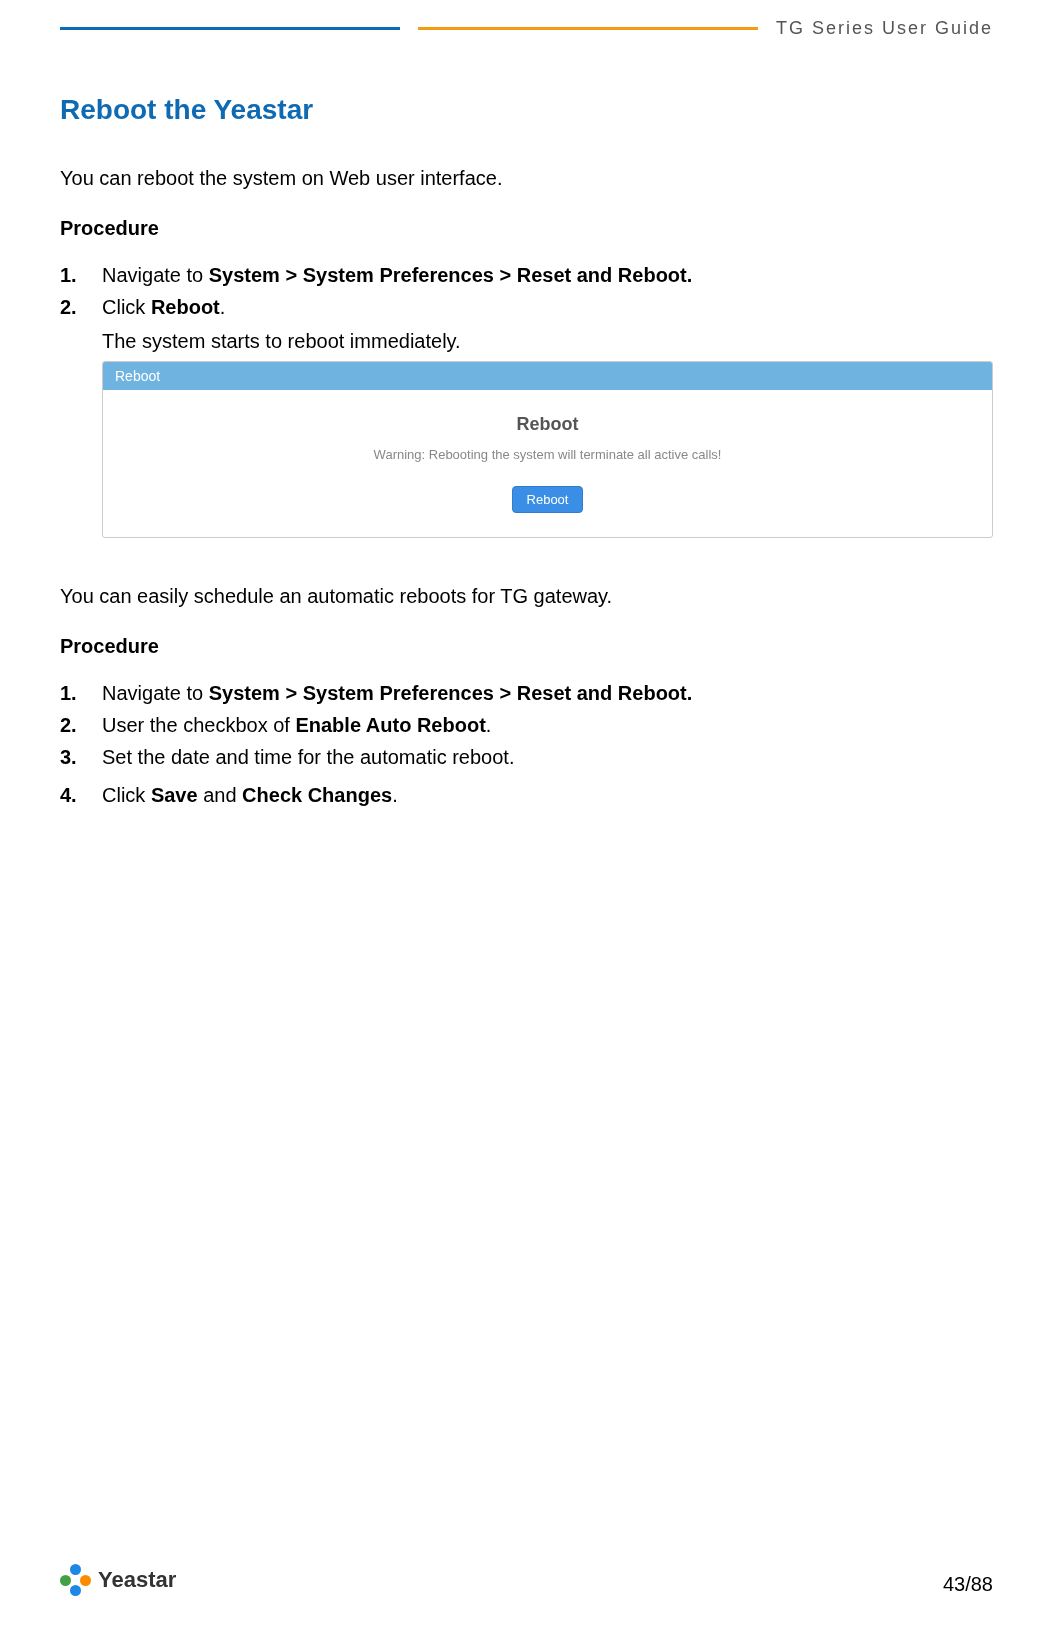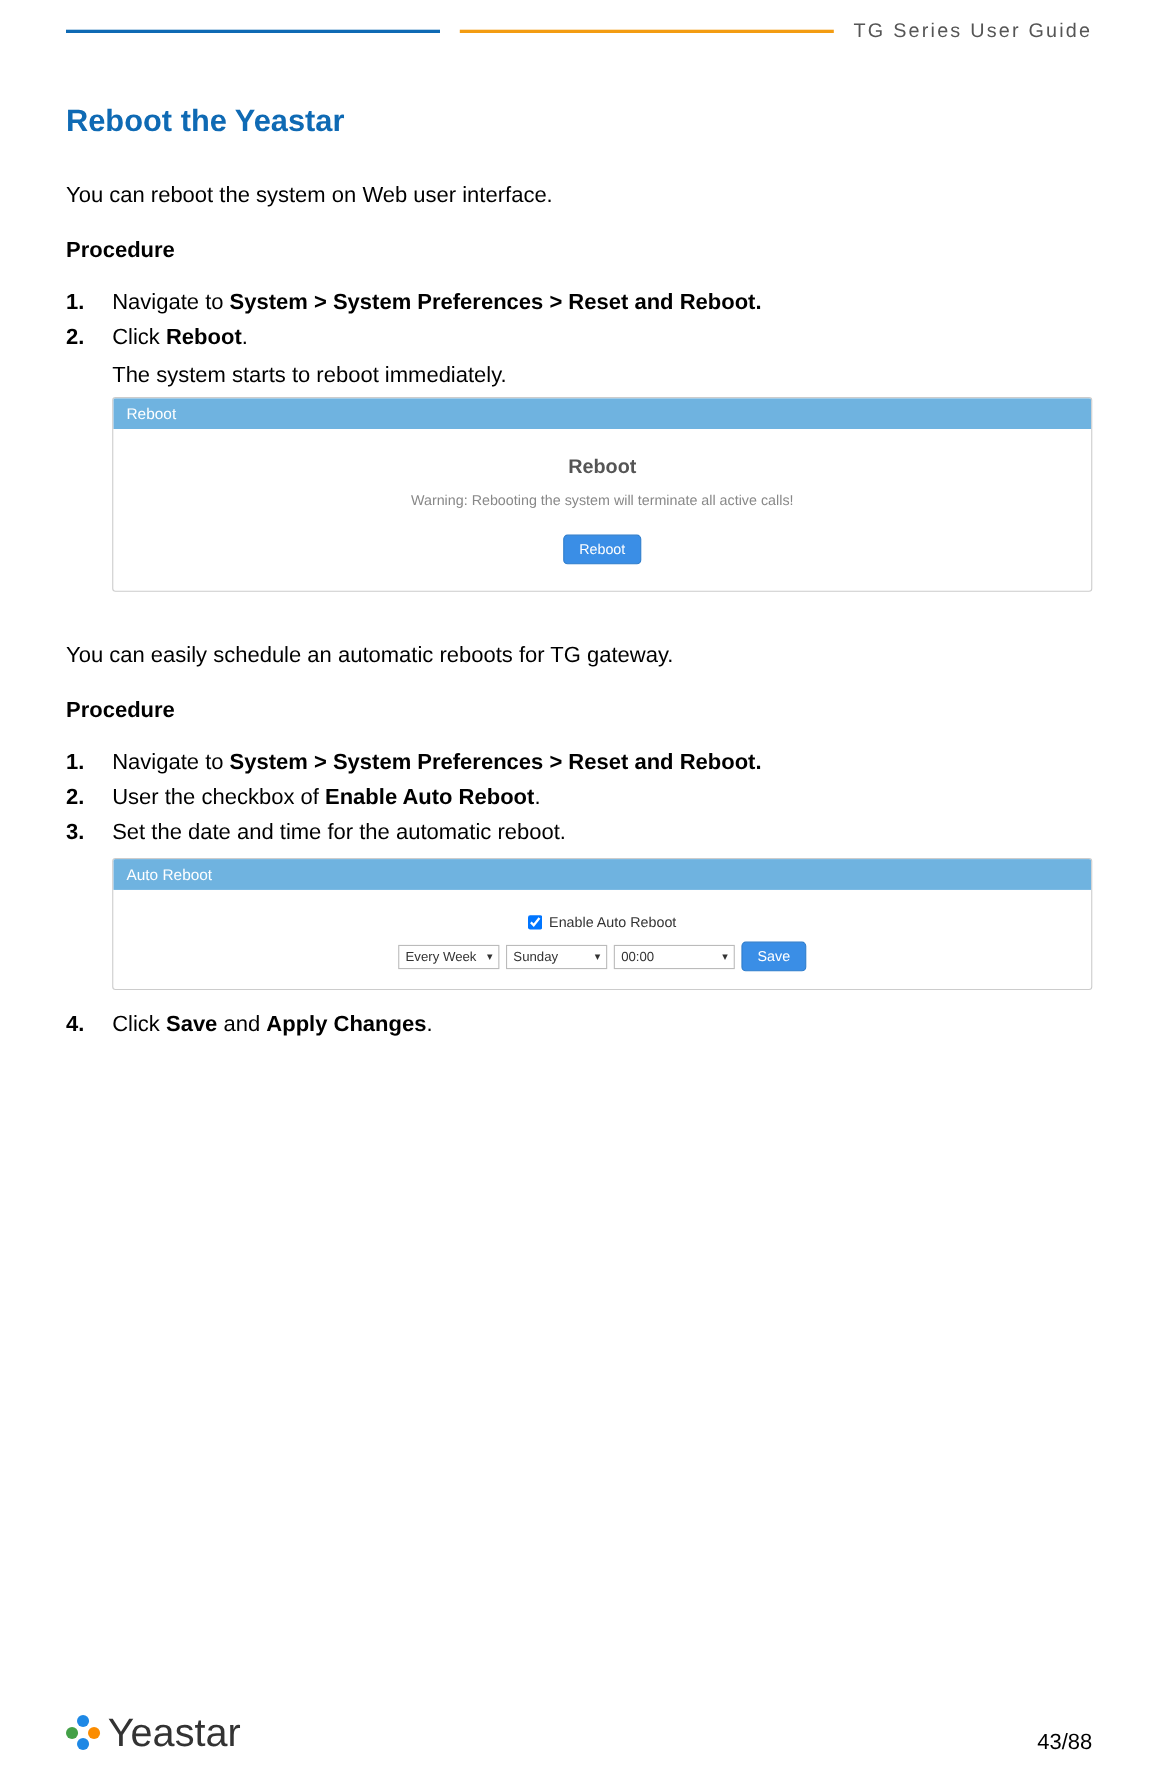--- a/index.html
+++ b/index.html
@@ -173,23 +173,23 @@
   .logo-mark span {
     position: absolute;
     width: 11px; height: 11px;
     border-radius: 50%;
   }
   .logo-mark .d1 { background:#1e88e5; top:0; left:10px; }
   .logo-mark .d2 { background:#43a047; top:11px; left:0; }
   .logo-mark .d3 { background:#fb8c00; top:11px; left:20px; }
   .logo-mark .d4 { background:#1e88e5; top:21px; left:10px; }
   .logo-text {
-    font-size: 36px;
+    font-size: 22px;
     color: #333;
-    font-weight: 400;
+    font-weight: 700;
   }
   .page-num {
     font-size: 20px;
     color: #000;
   }
 </style>
 </head>
 <body>
 
 <div class="page">
@@ -237,46 +237,25 @@
     <li>
       <span class="num">2.</span>
       <span>User the checkbox of </span><span class="b">Enable Auto Reboot</span><span>.</span>
     </li>
     <li>
       <span class="num">3.</span>
       <span>Set the date and time for the automatic reboot.</span>
     </li>
   </ol>
 
-  <div class="panel auto-panel" style="margin-bottom:16px;">
-    <div class="panel-header">Auto Reboot</div>
-    <div class="panel-body">
-      <div class="auto-row">
-        <input type="checkbox" checked="" style="">
-        <span>Enable Auto Reboot</span>
-      </div>
-      <div class="auto-row controls">
-        <div class="sel">
-            <span>Every Week</span>
-          </div>
-        <div class="sel">
-            <span>Sunday</span>
-          </div>
-        <div class="sel" style="min-width:110px">
-            <span>00:00</span>
-          </div>
-        <button class="btn">Save</button>
-      </div>
-    </div>
-  </div>
 
   <ol class="proc">
     <li>
       <span class="num">4.</span>
-      <span>Click </span><span class="b">Save</span><span> and </span><span class="b">Apply Changes</span><span>.</span>
+      <span>Click </span><span class="b">Save</span><span> and </span><span class="b">Check Changes</span><span>.</span>
     </li>
   </ol>
 
 </div>
 
 <div class="footer">
   <div class="logo">
     <div class="logo-mark">
       <span class="d1"></span>
         <span class="d2"></span>

